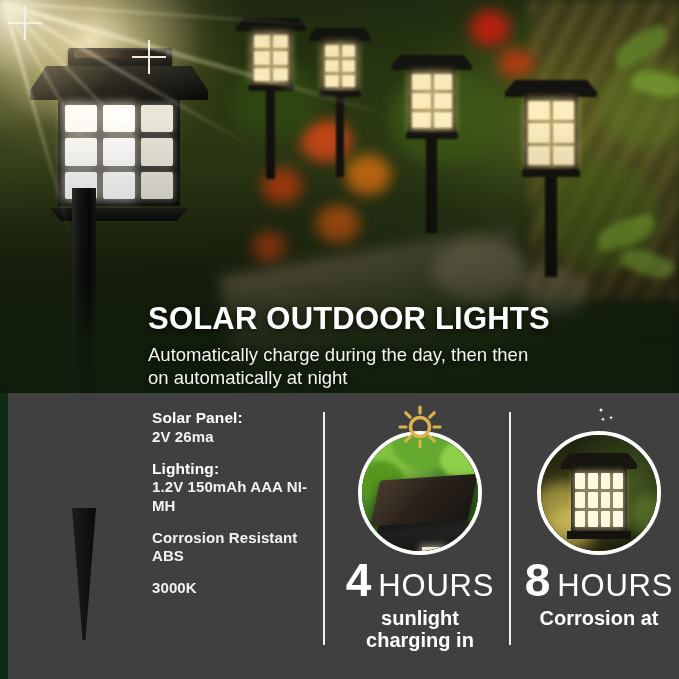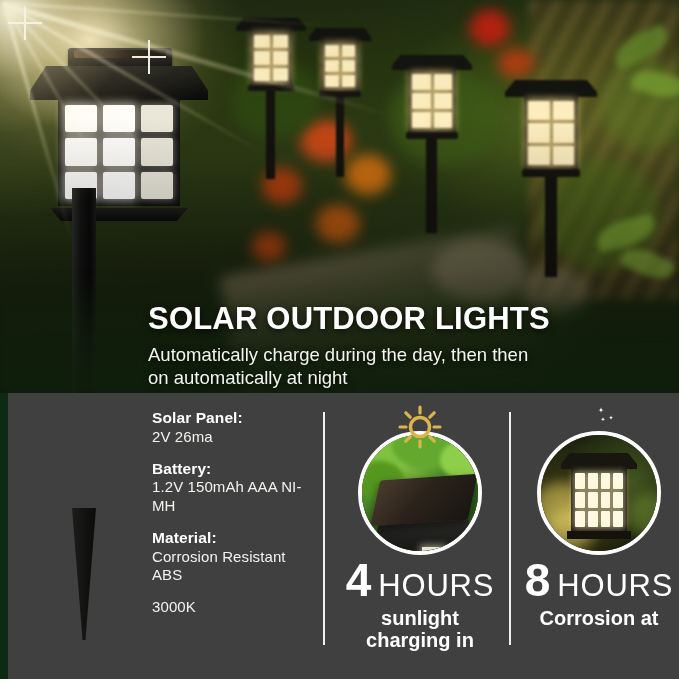--- a/index.html
+++ b/index.html
@@ -168,21 +168,21 @@
   .divider.d1 { left: 315px; }
   .divider.d2 { left: 501px; }
 
   
   .specs { position: absolute; left: 144px; top: 16px; width: 165px; }
   .spec-item { margin-bottom: 13px; }
   .spec-label {
     font-size: 15.5px; font-weight: 700; color: #ffffff; line-height: 1.22; letter-spacing: .1px;
   }
   .spec-value {
-    font-size: 15px; font-weight: 400; color: #f2f2ee; line-height: 1.24; letter-spacing: .1px;
+    font-size: 15px; font-weight: 700; color: #f2f2ee; line-height: 1.24; letter-spacing: .1px;
   }
 
   
   .feature { position: absolute; top: 10px; width: 170px; text-align: center; }
   .feature.f1 { left: 327px; }
   .feature.f2 { left: 506px; }
 
   .badge-zone { position: relative; height: 162px; }
   .badge {
     position: absolute; left: 50%; top: 28px; transform: translateX(-50%);
@@ -383,25 +383,24 @@
 
     <div class="divider d1"></div>
     <div class="divider d2"></div>
 
     <div class="specs">
       <div class="spec-item">
         <div class="spec-label">Solar Panel:</div>
         <div class="spec-value">2V 26ma</div>
       </div>
       <div class="spec-item">
-        <div class="spec-label">Battery:</div>
+        <div class="spec-label">Lighting:</div>
         <div class="spec-value">1.2V 150mAh AAA NI-MH</div>
       </div>
       <div class="spec-item">
-        <div class="spec-label">Material:</div>
         <div class="spec-value">Corrosion Resistant ABS</div>
       </div>
       <div class="spec-item">
         <div class="spec-value">3000K</div>
       </div>
     </div>
 
     <div class="feature f1">
       <div class="badge-zone">
         <div class="badge">

